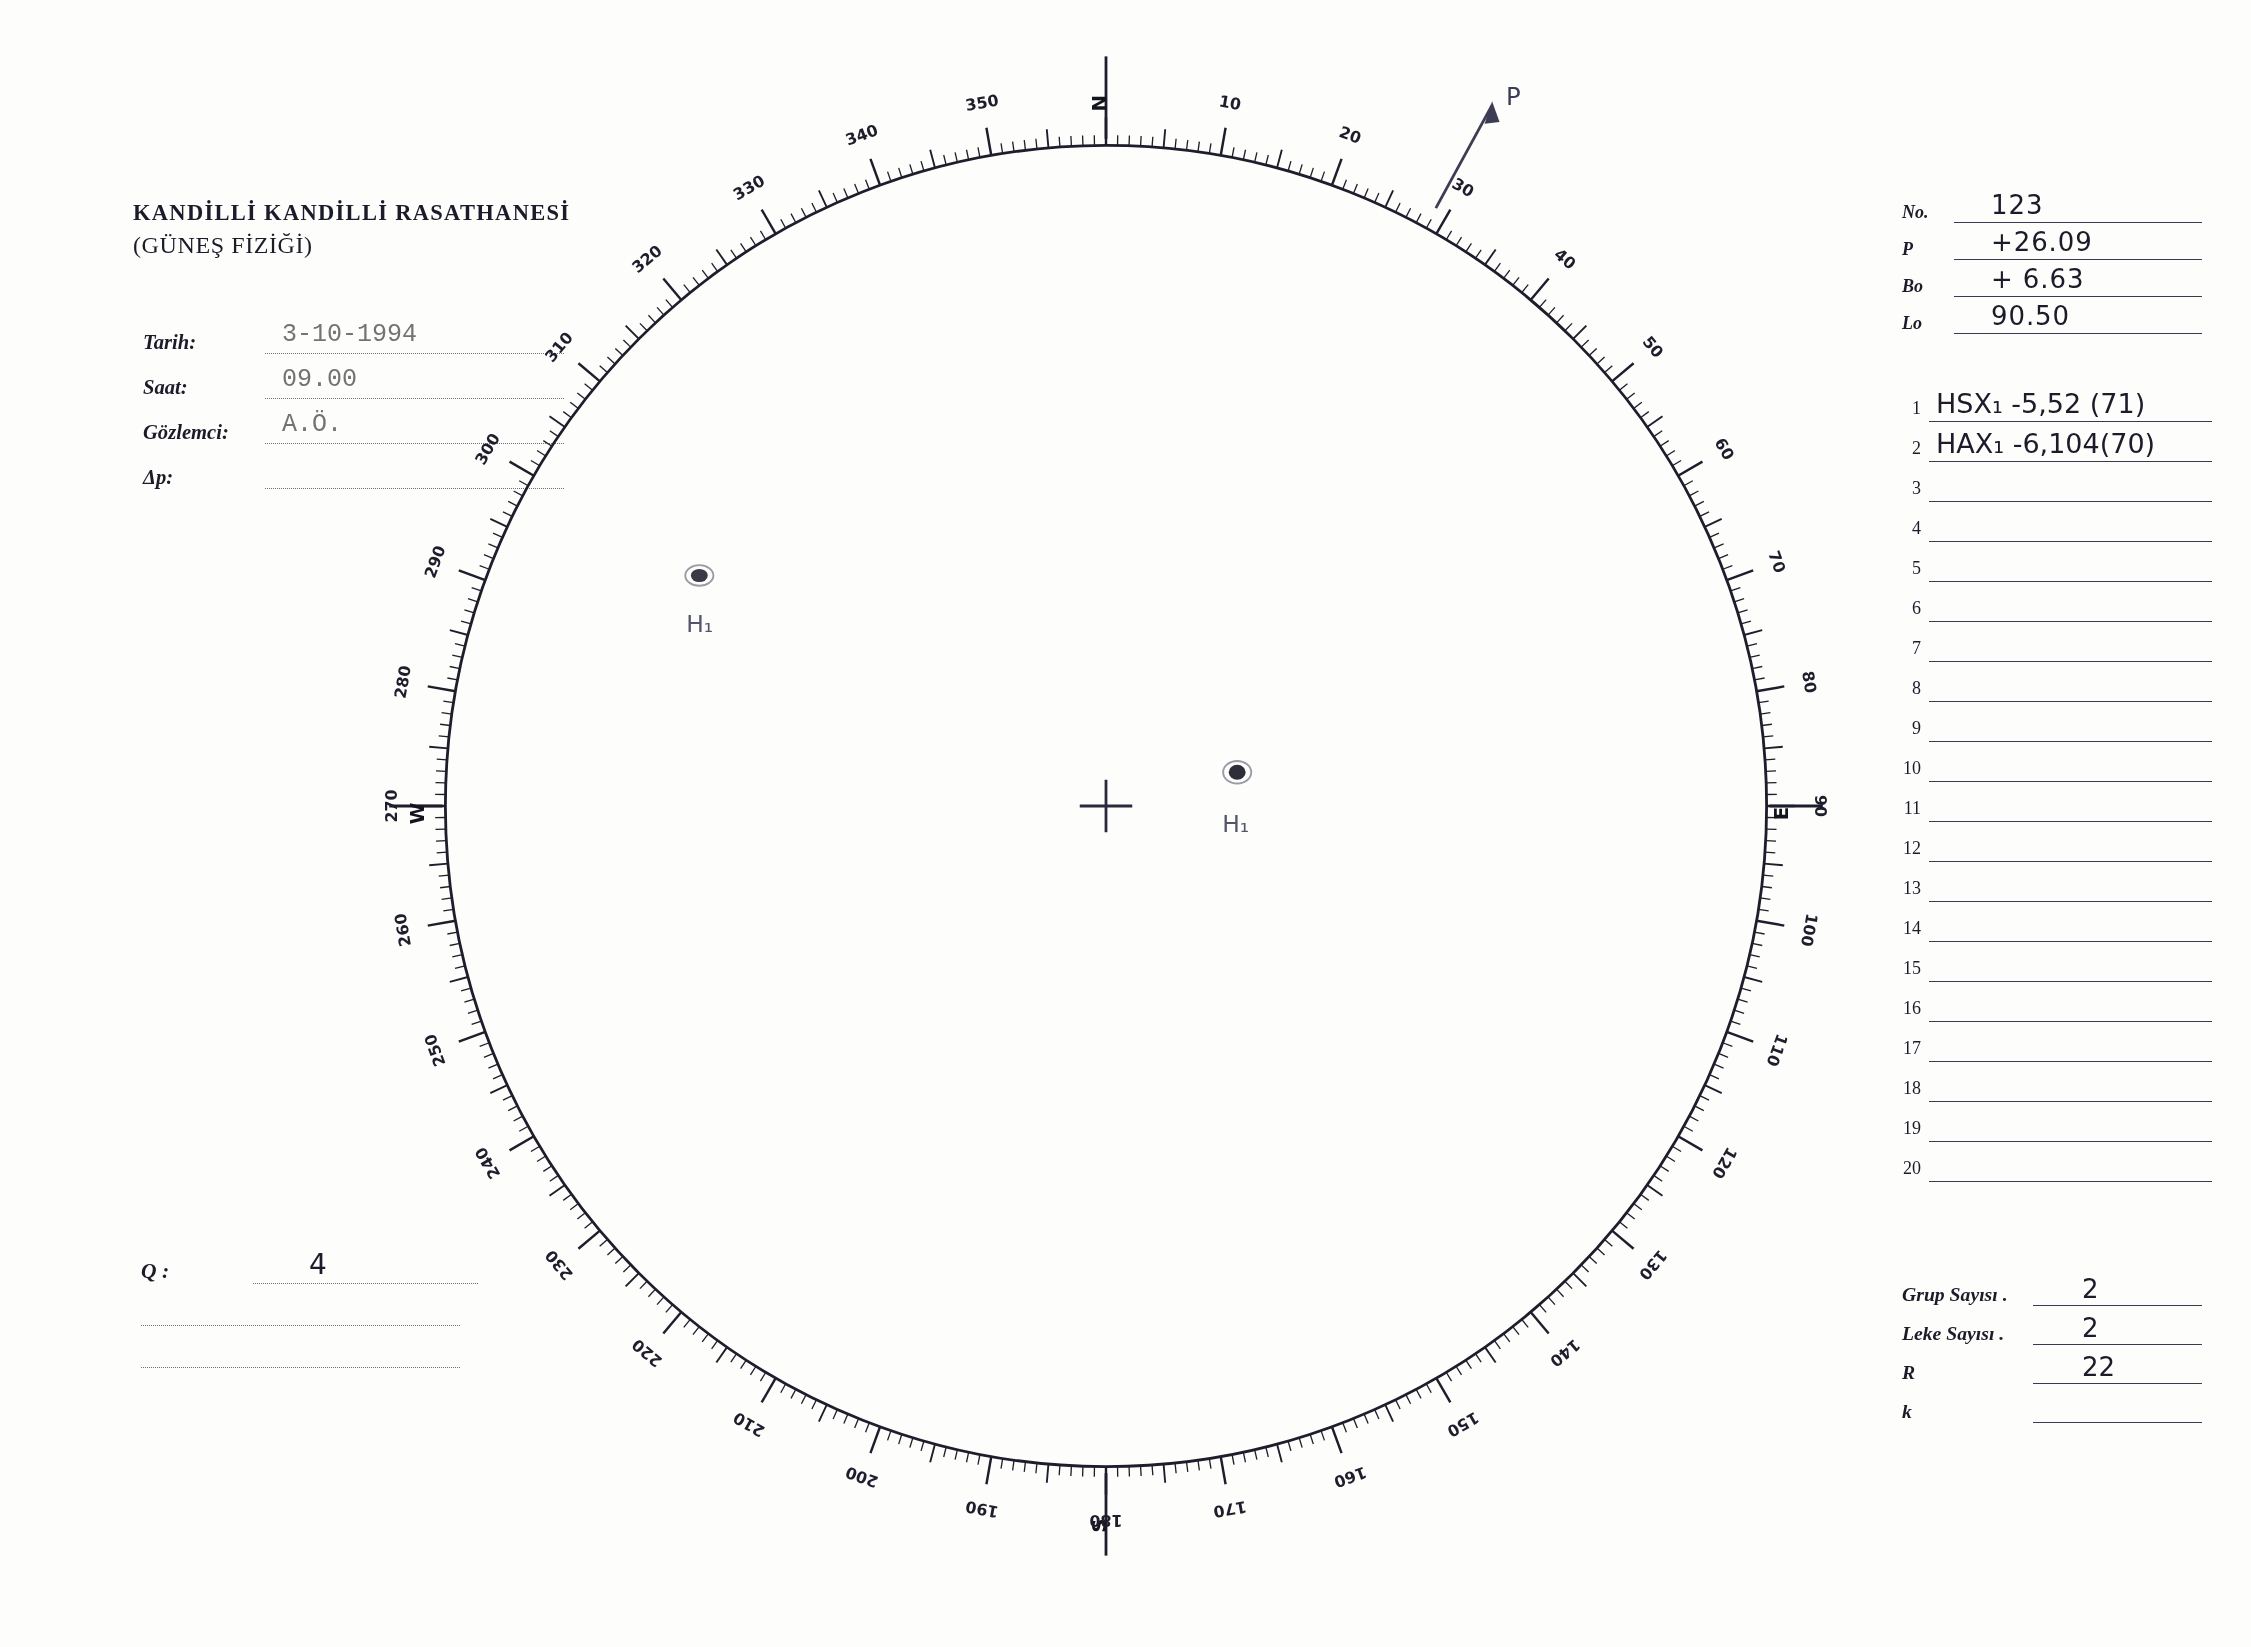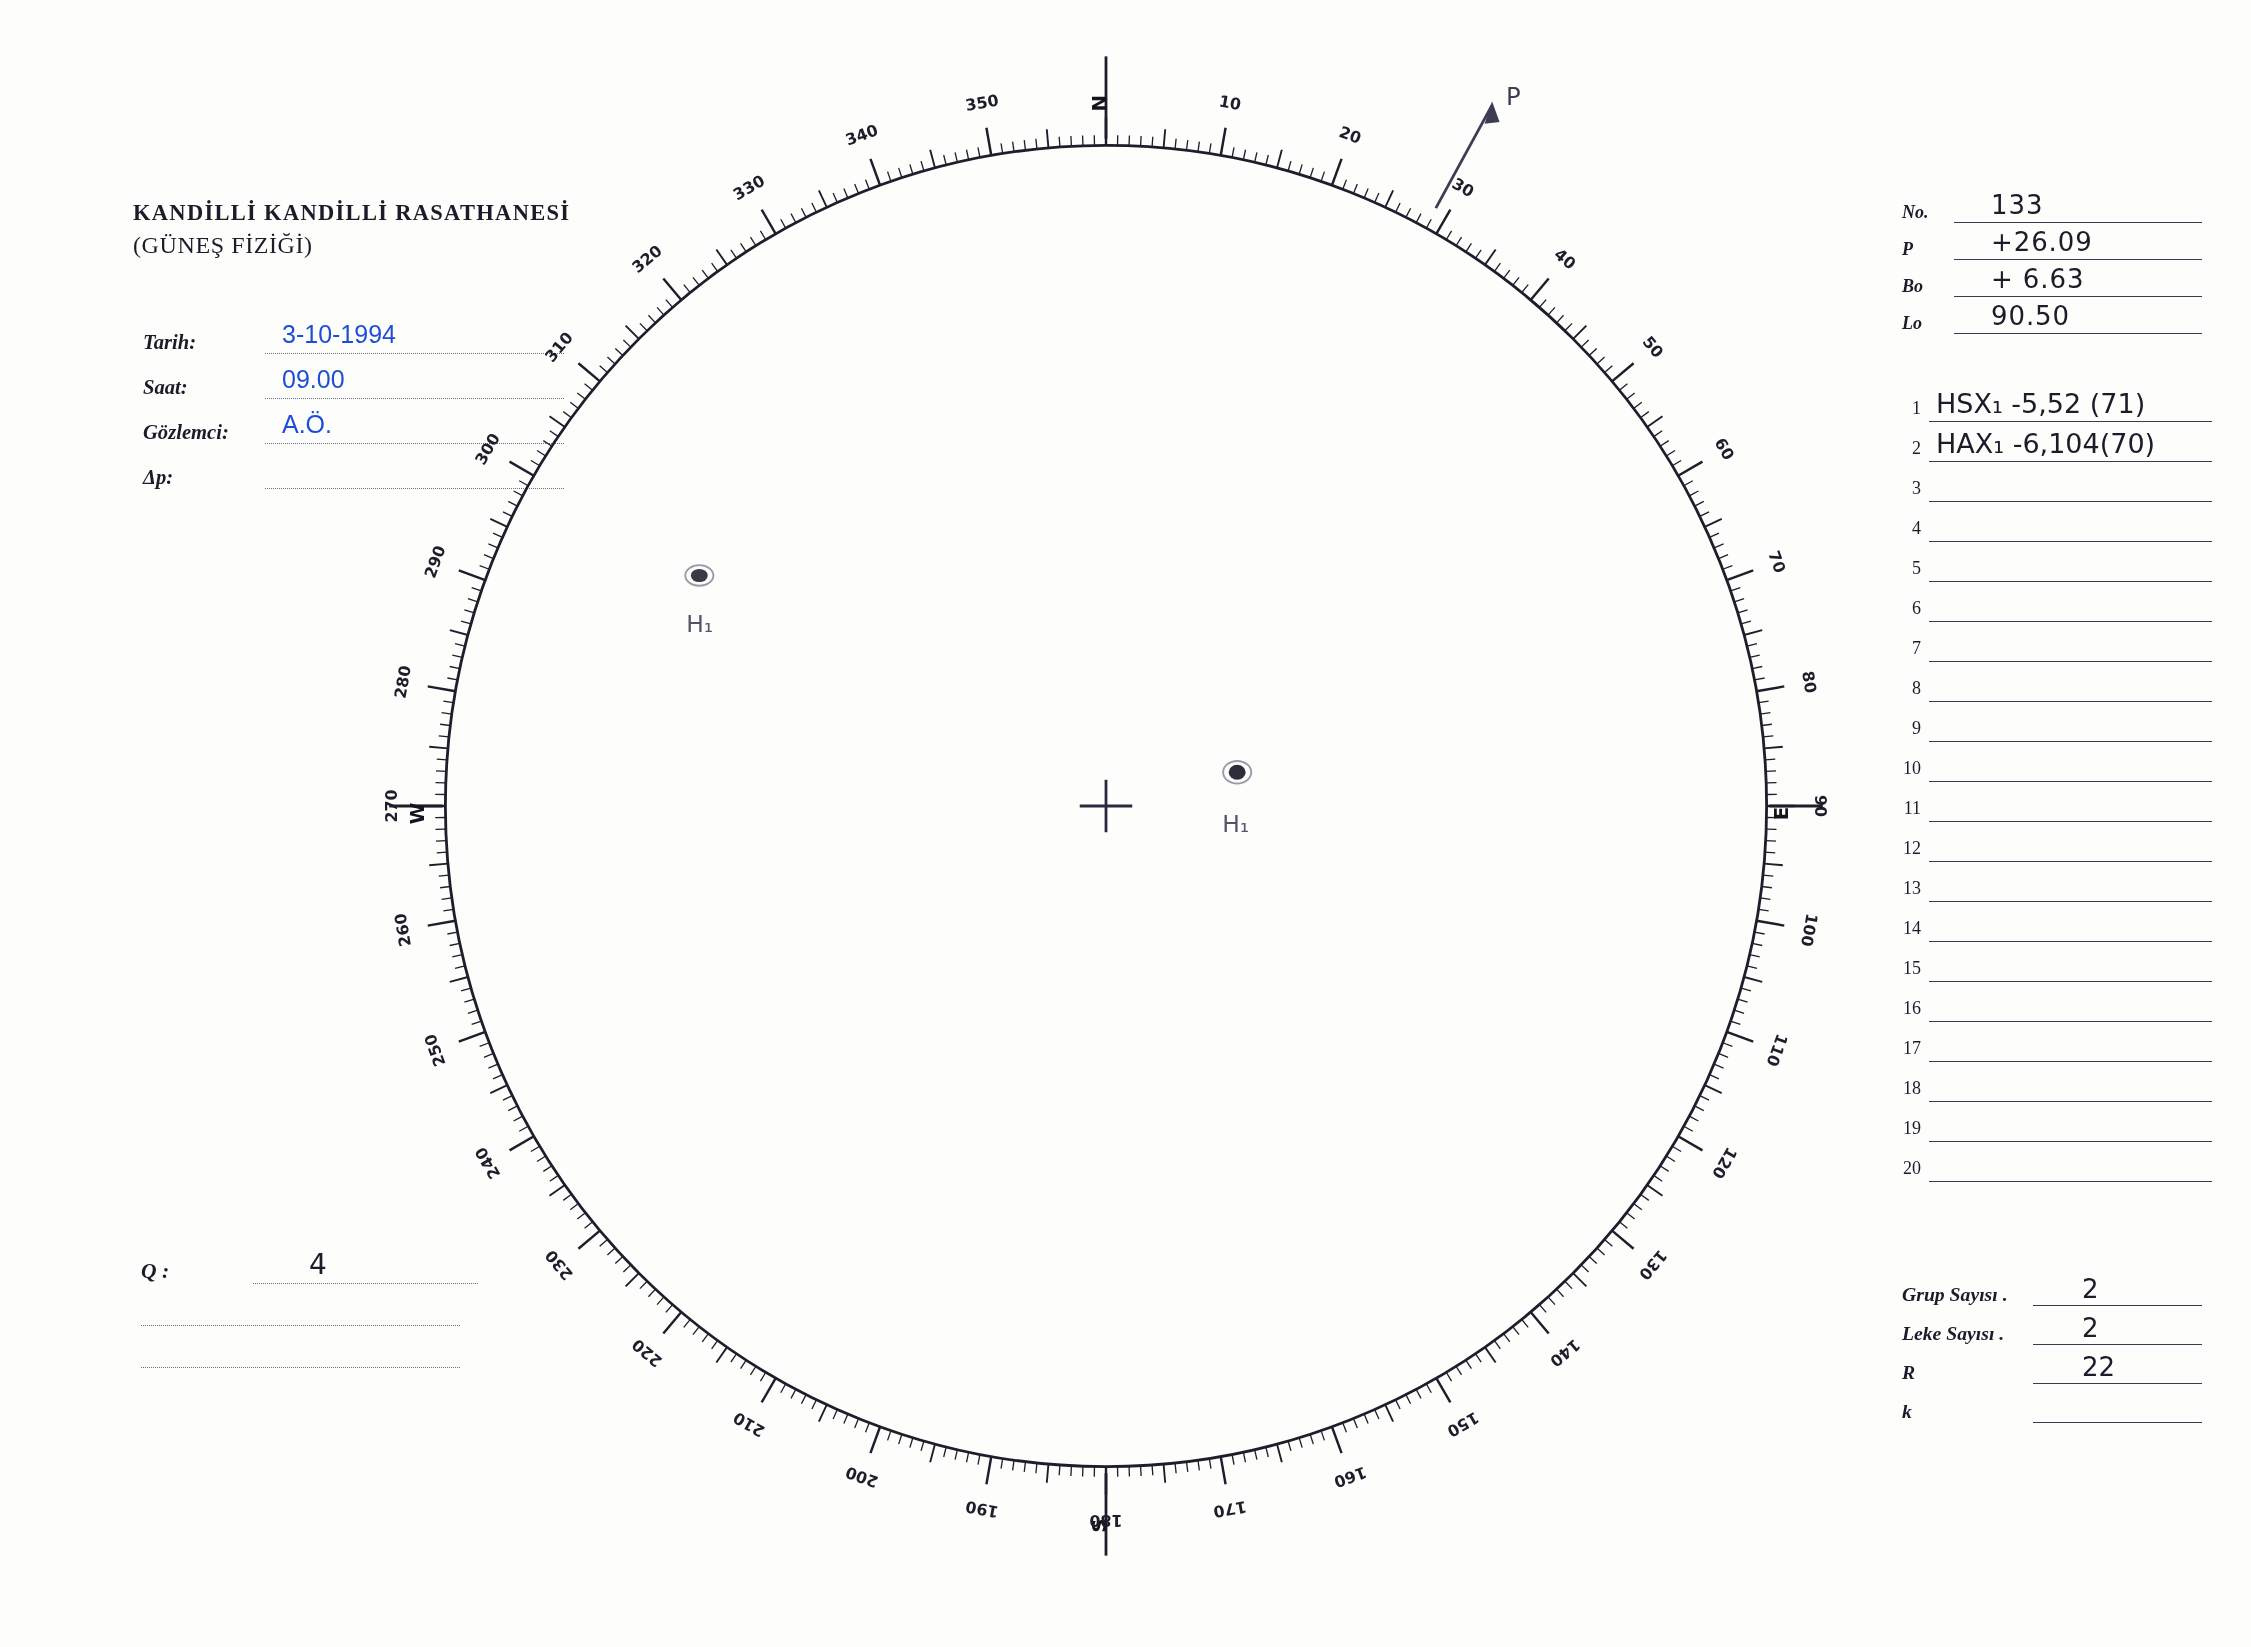--- a/index.html
+++ b/index.html
@@ -66,23 +66,23 @@
   .field-dots {
     flex: 1 1 auto;
     border-bottom: 1.9px dotted #6d6d80;
     position: relative;
     height: 30px;
   }
   .field-value {
     position: absolute;
     left: 17px;
     bottom: 3.7px;
-    font-family: Liberation Sans, sans-serif;
+    font-family: Liberation Mono, monospace;
     font-size: 25px;
-    color: #1d4ed8;
+    color: #737373;
     white-space: nowrap;
   }
   
   .q-block {
     position: absolute;
     left: 141px;
     top: 1235px;
     width: 337px;
   }
   .q-row {
@@ -299,21 +299,21 @@
       </span>
     </div>
     <div class="blank-line"></div>
     <div class="blank-line"></div>
   </div>
 
   <div class="params">
     <div class="param-row">
       <span class="param-label">No.</span>
       <span class="param-line">
-        <span class="param-value">133</span>
+        <span class="param-value">123</span>
       </span>
     </div>
     <div class="param-row">
       <span class="param-label">P</span>
       <span class="param-line">
         <span class="param-value">+26.09</span>
       </span>
     </div>
     <div class="param-row">
       <span class="param-label">Bo</span>

